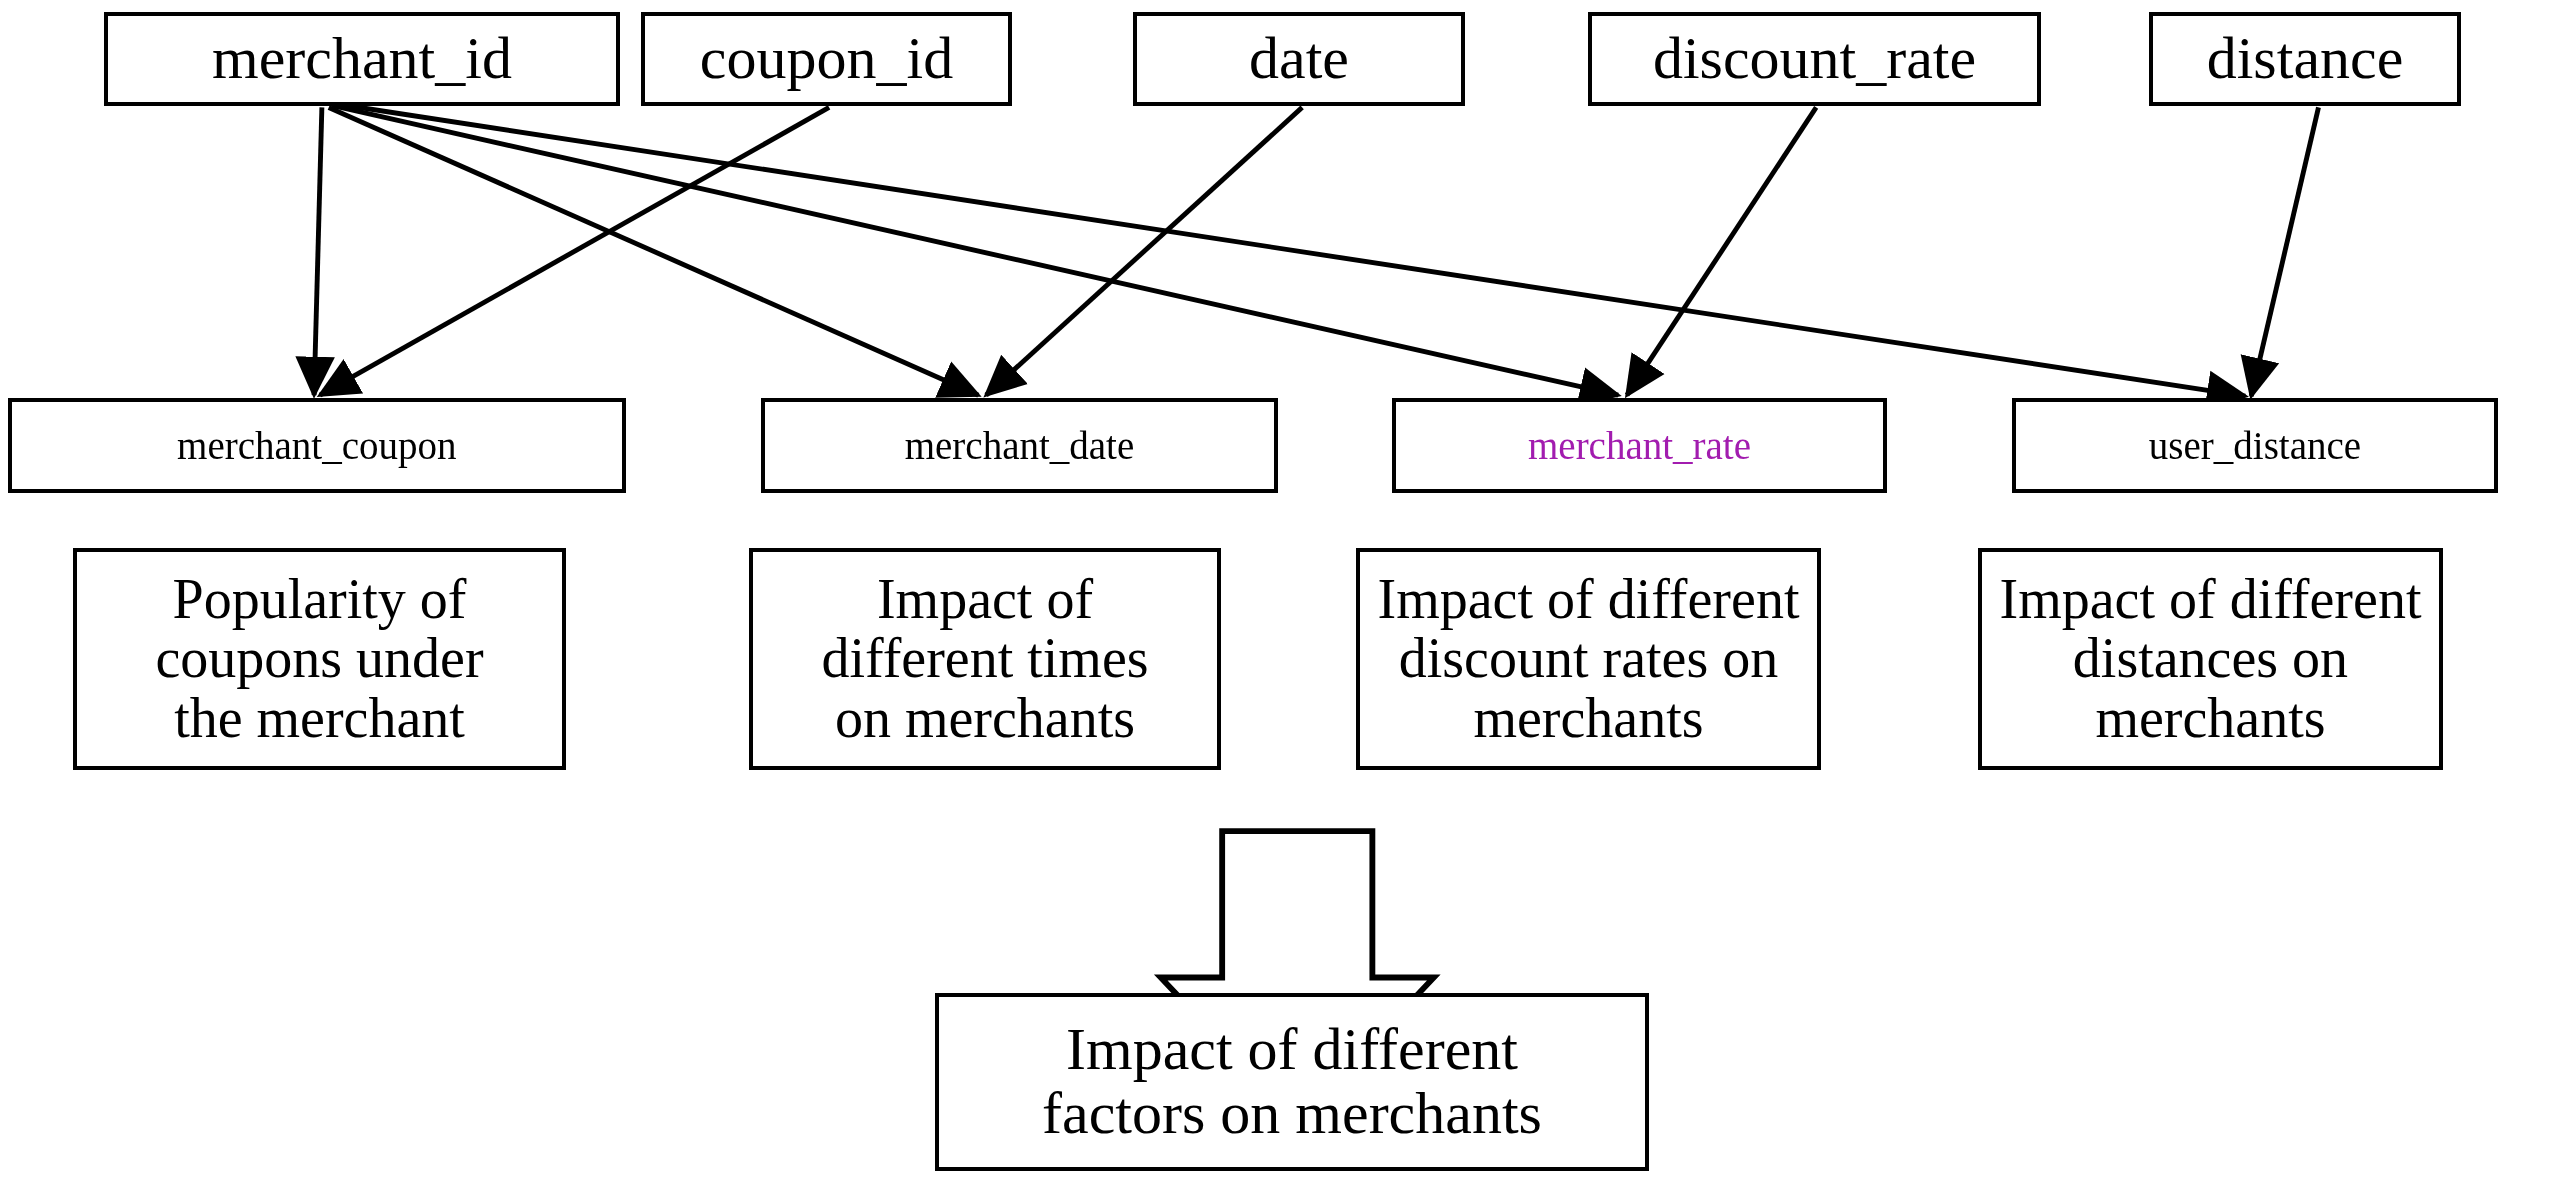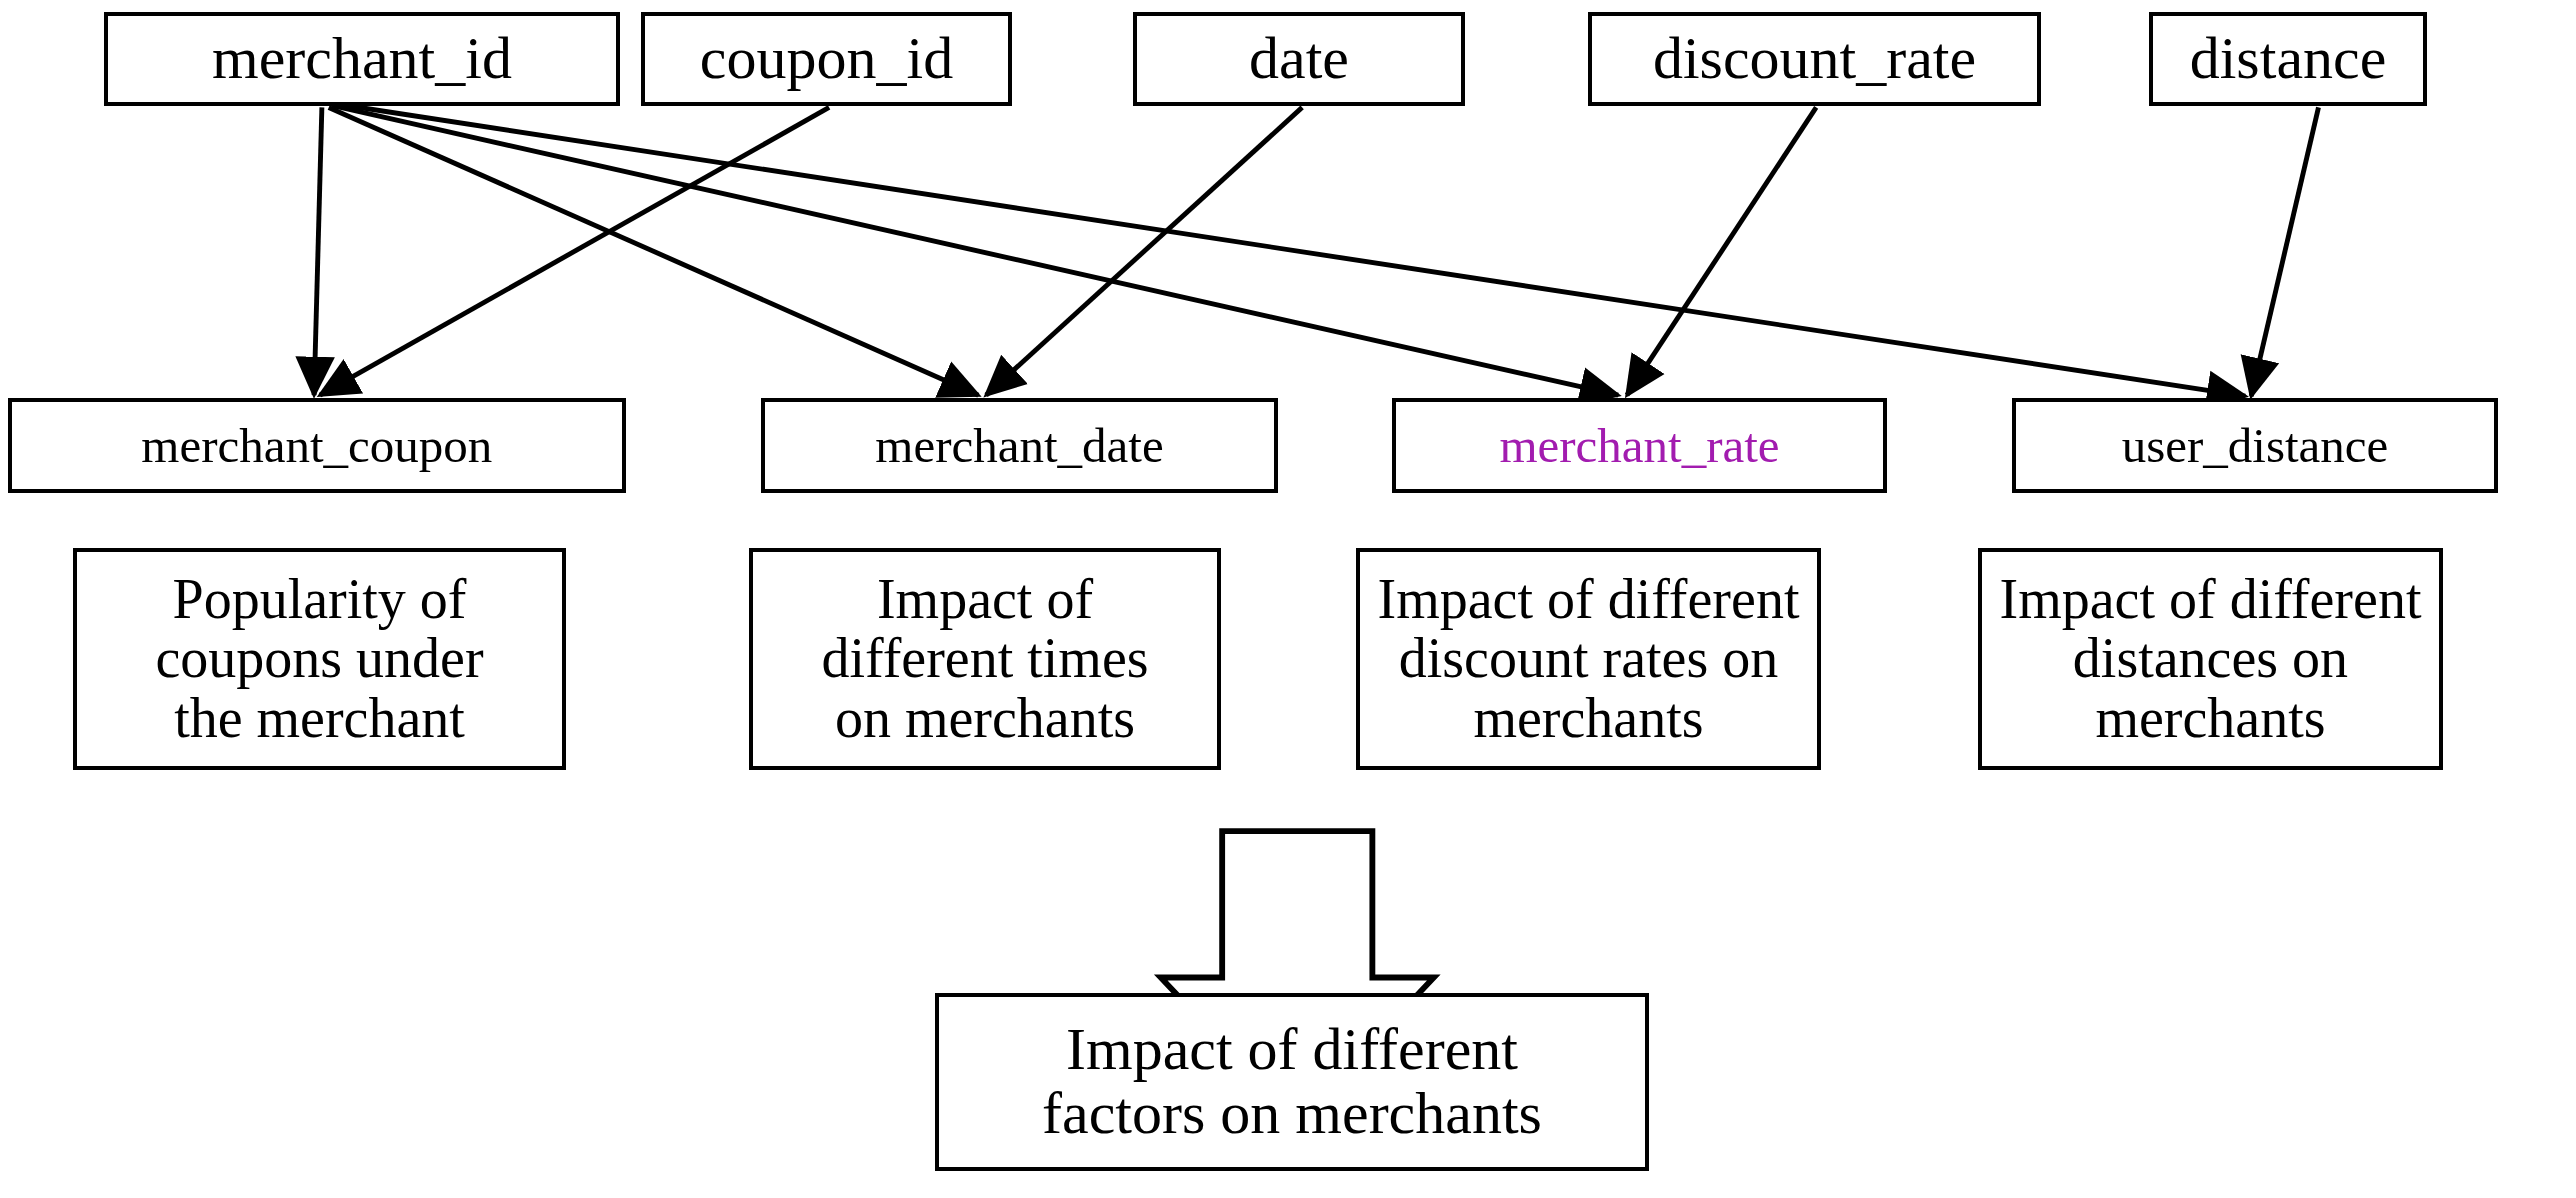--- a/index.html
+++ b/index.html
@@ -32,21 +32,21 @@
     display: flex;
     align-items: center;
     justify-content: center;
     text-align: center;
     color: #000000;
     line-height: 1.06;
     white-space: pre-line;
     overflow: visible;
   }
   .level-field   { font-size: 60px; }
-  .level-feature { font-size: 49px; }
+  .level-feature { font-size: 39px; }
   .level-desc    { font-size: 56px; }
   .level-goal    { font-size: 60px; }
   .desc-box { align-items: center; }
 </style>
 </head>
 <body>
 
 <div id="diagram-root">
 
   <svg id="diagram-svg" viewBox="0 0 2641 1229">
@@ -68,21 +68,21 @@
     <g id="summary-arrow-layer">
         <polygon points="1253,852 1407,852 1407,1002 1470,1002 1330,1150 1190,1002 1253,1002" fill="#ffffff" stroke="#000000" stroke-width="6" stroke-linejoin="miter"></polygon>
       </g>
   </svg>
 
   <div id="field-layer">
       <div class="node-box level-field" style="left: 104px; top: 11.7px; width: 516px; height: 94px; border-color: rgb(0, 0, 0); background: rgb(255, 255, 255); color: rgb(0, 0, 0);">merchant_id</div>
       <div class="node-box level-field" style="left: 641px; top: 11.7px; width: 371px; height: 94px; border-color: rgb(0, 0, 0); background: rgb(255, 255, 255); color: rgb(0, 0, 0);">coupon_id</div>
       <div class="node-box level-field" style="left: 1133px; top: 11.7px; width: 332px; height: 94px; border-color: rgb(0, 0, 0); background: rgb(255, 255, 255); color: rgb(0, 0, 0); text-align: center;">date</div>
       <div class="node-box level-field" style="left: 1588px; top: 11.7px; width: 453px; height: 94px; border-color: rgb(0, 0, 0); background: rgb(255, 255, 255); color: rgb(0, 0, 0);">discount_rate</div>
-      <div class="node-box level-field" style="left: 2149px; top: 11.7px; width: 278px; height: 94px; border-color: rgb(0, 0, 0); background: rgb(255, 255, 255); color: rgb(0, 0, 0);">distance</div>
+      <div class="node-box level-field" style="left: 2149px; top: 11.7px; width: 312px; height: 94px; border-color: rgb(0, 0, 0); background: rgb(255, 255, 255); color: rgb(0, 0, 0);">distance</div>
     </div>
   <div id="feature-layer">
       <div class="node-box level-feature" style="left: 7.8px; top: 398px; width: 618px; height: 95px; border-color: rgb(0, 0, 0); background: rgb(255, 255, 255); color: rgb(0, 0, 0);">merchant_coupon</div>
       <div class="node-box level-feature" style="left: 738px; top: 398px; width: 517px; height: 95px; border-color: rgb(0, 0, 0); background: rgb(255, 255, 255); color: rgb(0, 0, 0); margin-left: 23px;">merchant_date</div>
       <div class="node-box level-feature" style="left: 1392px; top: 398px; width: 495px; height: 95px; border-color: rgb(0, 0, 0); background: rgb(255, 255, 255); color: #a21caf;">merchant_rate</div>
       <div class="node-box level-feature" style="left: 2012px; top: 398px; width: 486px; height: 95px; border-color: rgb(0, 0, 0); background: rgb(255, 255, 255); color: rgb(0, 0, 0);">user_distance</div>
     </div>
   <div id="desc-layer">
       <div class="node-box level-desc desc-box" style="left: 73px; top: 548px; width: 493px; height: 222px; border-color: rgb(0, 0, 0); background: rgb(255, 255, 255); color: rgb(0, 0, 0);">Popularity of
 coupons under

